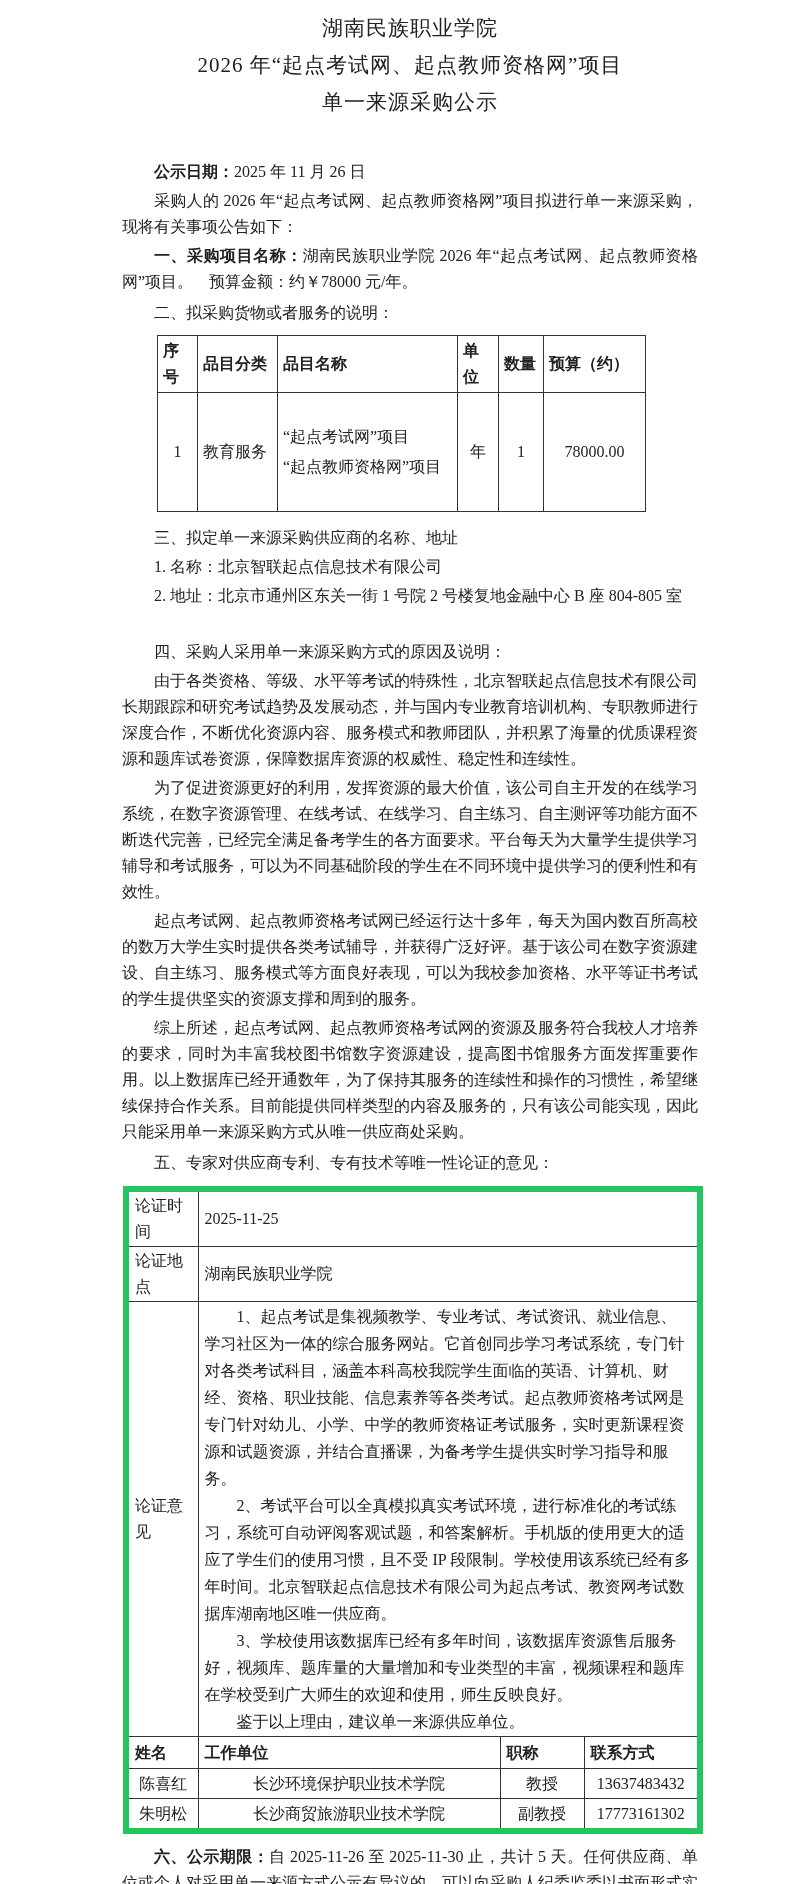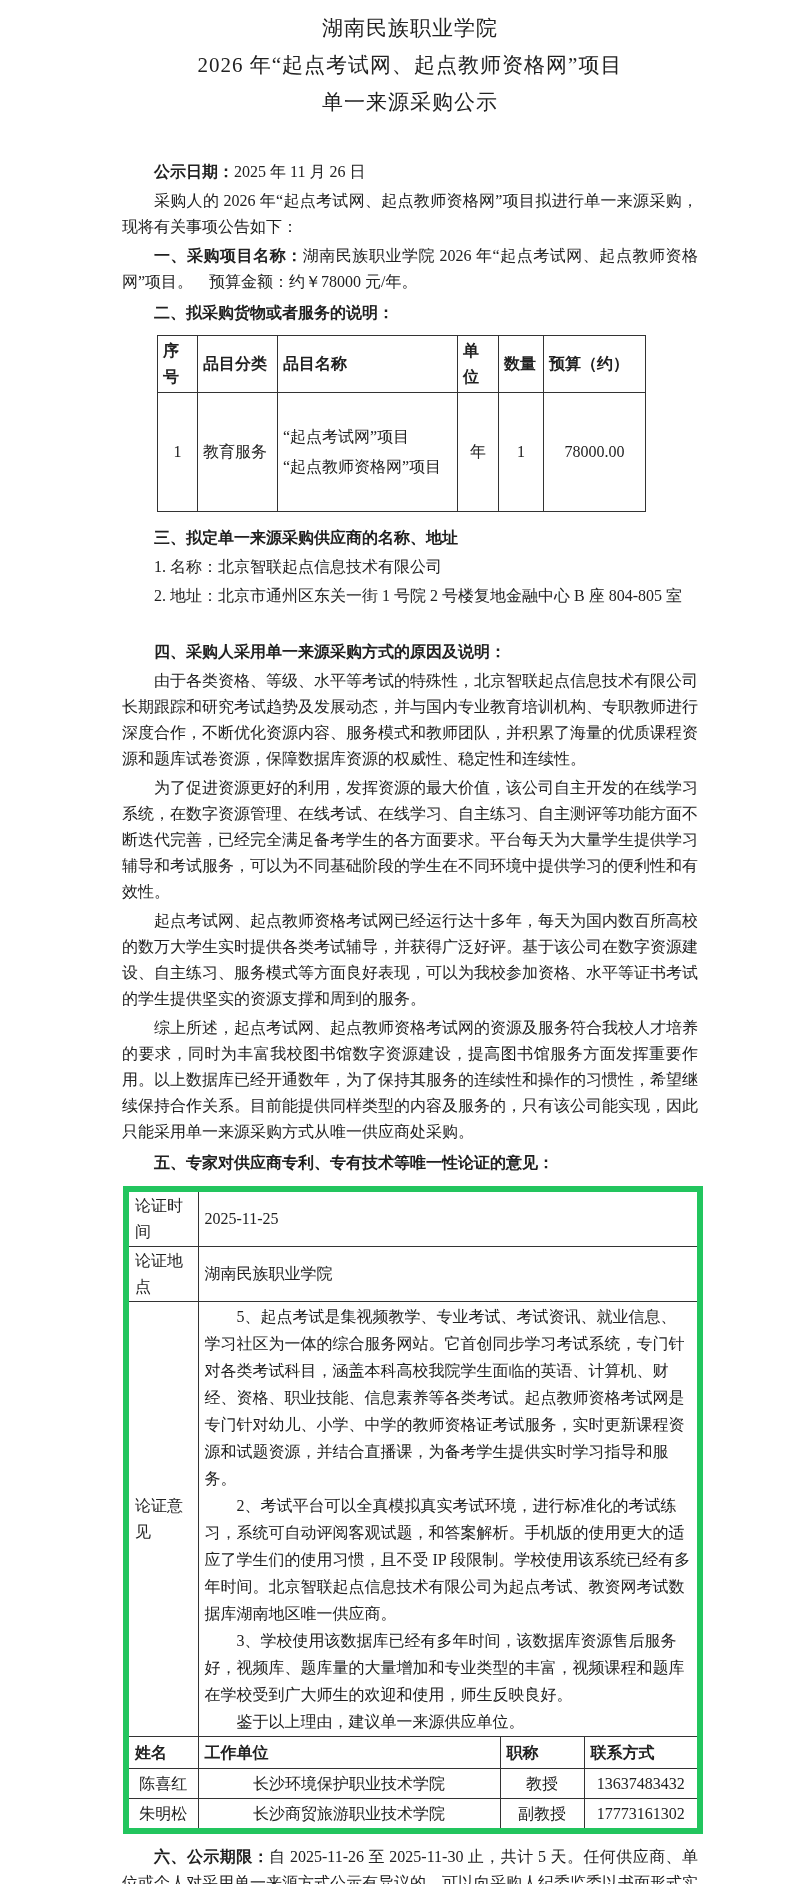--- a/index.html
+++ b/index.html
@@ -18,21 +18,21 @@
   .title-block { margin-bottom: 38px; }
   .title-line {
     text-align: center;
     font-size: 21px;
     line-height: 37px;
     font-weight: normal;
     letter-spacing: 1px;
   }
   p { margin: 3px 0; text-indent: 2em; }
   .bold { font-weight: bold; }
-  .heading { font-weight: bold; margin-top: 5px; }
+  .heading { font-weight: normal; margin-top: 5px; }
   .gap-top { margin-top: 30px; }
   .date-line { margin-top: 0; }
 
   
   table { border-collapse: collapse; table-layout: fixed; padding-left: 22px; }
   td, th { border: 1px solid #333333; font-weight: normal; text-align: left; vertical-align: middle; }
   .items-table {
     width: 488px;
     margin: 9px 0 13px 35px;
   }
@@ -129,21 +129,21 @@
       <td class="lbl">论证时间</td>
       <td colspan="3">2025-11-25</td>
     </tr>
     <tr>
       <td class="lbl">论证地点</td>
       <td colspan="3">湖南民族职业学院</td>
     </tr>
     <tr>
       <td>论证意见</td>
       <td colspan="3" class="opinion-cell">
-        <p>5、起点考试是集视频教学、专业考试、考试资讯、就业信息、学习社区为一体的综合服务网站。它首创同步学习考试系统，专门针对各类考试科目，涵盖本科高校我院学生面临的英语、计算机、财经、资格、职业技能、信息素养等各类考试。起点教师资格考试网是专门针对幼儿、小学、中学的教师资格证考试服务，实时更新课程资源和试题资源，并结合直播课，为备考学生提供实时学习指导和服务。</p>
+        <p>1、起点考试是集视频教学、专业考试、考试资讯、就业信息、学习社区为一体的综合服务网站。它首创同步学习考试系统，专门针对各类考试科目，涵盖本科高校我院学生面临的英语、计算机、财经、资格、职业技能、信息素养等各类考试。起点教师资格考试网是专门针对幼儿、小学、中学的教师资格证考试服务，实时更新课程资源和试题资源，并结合直播课，为备考学生提供实时学习指导和服务。</p>
         <p>2、考试平台可以全真模拟真实考试环境，进行标准化的考试练习，系统可自动评阅客观试题，和答案解析。手机版的使用更大的适应了学生们的使用习惯，且不受 IP 段限制。学校使用该系统已经有多年时间。北京智联起点信息技术有限公司为起点考试、教资网考试数据库湖南地区唯一供应商。</p>
         <p>3、学校使用该数据库已经有多年时间，该数据库资源售后服务好，视频库、题库量的大量增加和专业类型的丰富，视频课程和题库在学校受到广大师生的欢迎和使用，师生反映良好。</p>
         <p>鉴于以上理由，建议单一来源供应单位。</p>
       </td>
     </tr>
     <tr>
       <th>姓名</th>
       <th>工作单位</th>
       <th>职称</th>
       <th>联系方式</th>

